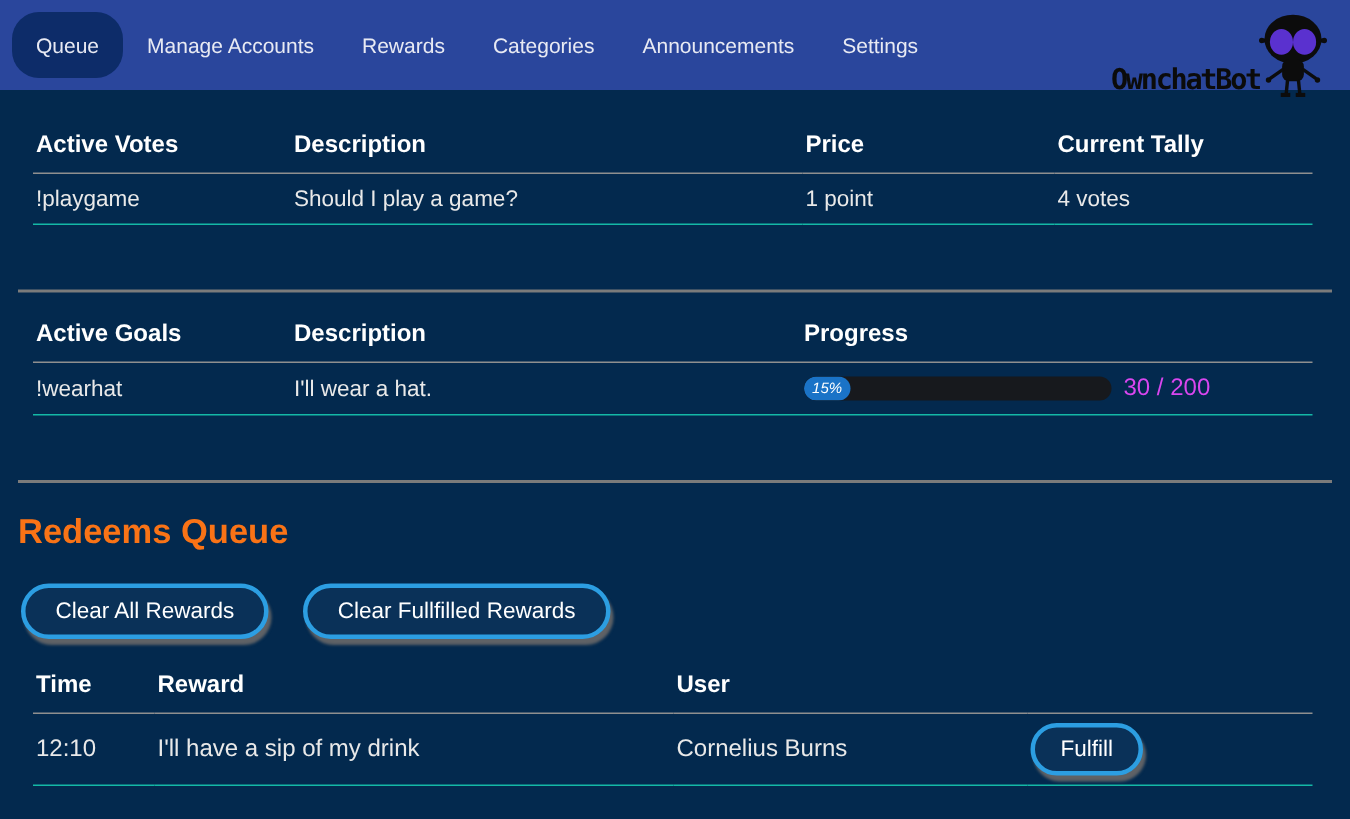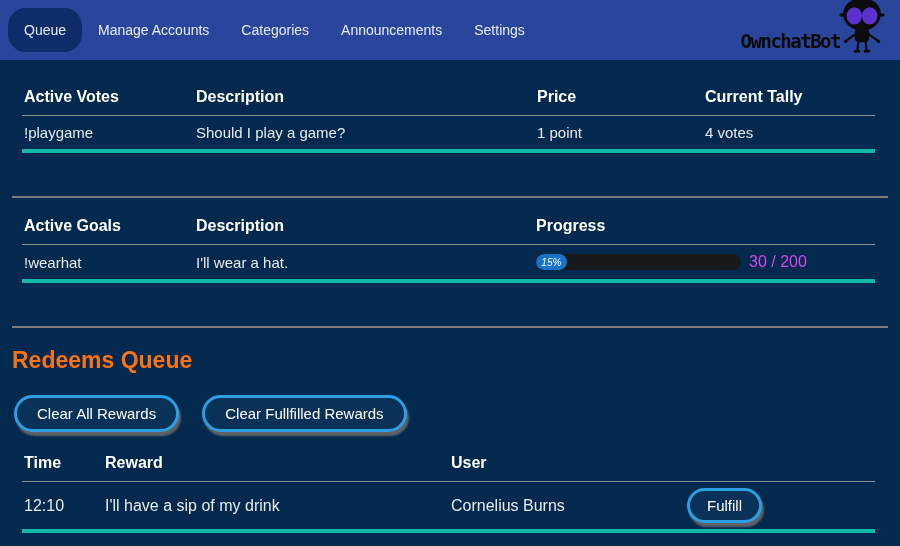--- a/index.html
+++ b/index.html
@@ -15,39 +15,39 @@
     height:60px; background:#2a469c;
     display:flex; align-items:center;
     padding-left:8px; position:relative;
   }
   .nav-item {
     color:#e8eaf3; font-size:14px; padding:14px 16px;
     border-radius:18px; cursor:pointer; white-space:nowrap;
   }
   .nav-item.active { background:#0d2c69; }
   .logo {
-    position:absolute; right:10px; top:0; height:60px;
+    position:absolute; right:10px; top:12px; height:60px;
     display:flex; align-items:flex-end; padding-bottom:6px;
   }
   .logo-text {
     font-family:"DejaVu Sans Mono", monospace;
     font-weight:bold; font-size:19px; letter-spacing:-1.5px;
     color:#0b0b0b; line-height:1; margin-bottom:3px;
   }
   .robot { width:56px; height:58px; margin-left:-6px; }
   
   table { border-collapse:collapse; table-layout:fixed; }
   .tbl { width:853px; margin:19px 24px 0 22px; }
   .tbl th {
     text-align:left; font-size:16px; font-weight:bold; color:#ffffff;
     padding:9px 2px; border-bottom:1px solid #8f8f8f;
   }
   .tbl td {
     font-size:15px; color:#e9e9e9;
-    padding:8px 2px; border-bottom:4px solid #14b8a6;
+    padding:8px 2px; border-bottom:1px solid #14b8a6;
   }
   .sep {
     border:none; height:2px; background:#7b7b7b;
     margin:43px 12px 0 12px;
   }
   .goals { margin-top:10px; }
   
   .progress-wrap { display:flex; align-items:center; }
   .progress-track {
     width:205px; height:16px; background:#17191d; border-radius:8px;
@@ -78,20 +78,21 @@
   .redeems .action-cell { padding:6px 2px; }
   .redeems .action-btn { padding:6px 17px; font-size:15px; }
   .struck { text-decoration:line-through; }
 </style>
 </head>
 <body>
 
 <div class="navbar">
   <div class="nav-item active">Queue</div>
   <div class="nav-item">Manage Accounts</div>
+  <div class="nav-item">Rewards</div>
   <div class="nav-item">Categories</div>
   <div class="nav-item">Announcements</div>
   <div class="nav-item">Settings</div>
   <div class="logo">
     <span class="logo-text">OwnchatBot</span>
     <svg class="robot" viewBox="0 0 60 64">
       <line x1="7" y1="21" x2="14" y2="21" stroke="#0c0c0c" stroke-width="3"></line>
       <line x1="46" y1="21" x2="53" y2="21" stroke="#0c0c0c" stroke-width="3"></line>
       <circle cx="7" cy="21" r="2" fill="#0c0c0c"></circle>
       <circle cx="53" cy="21" r="2" fill="#0c0c0c"></circle>

